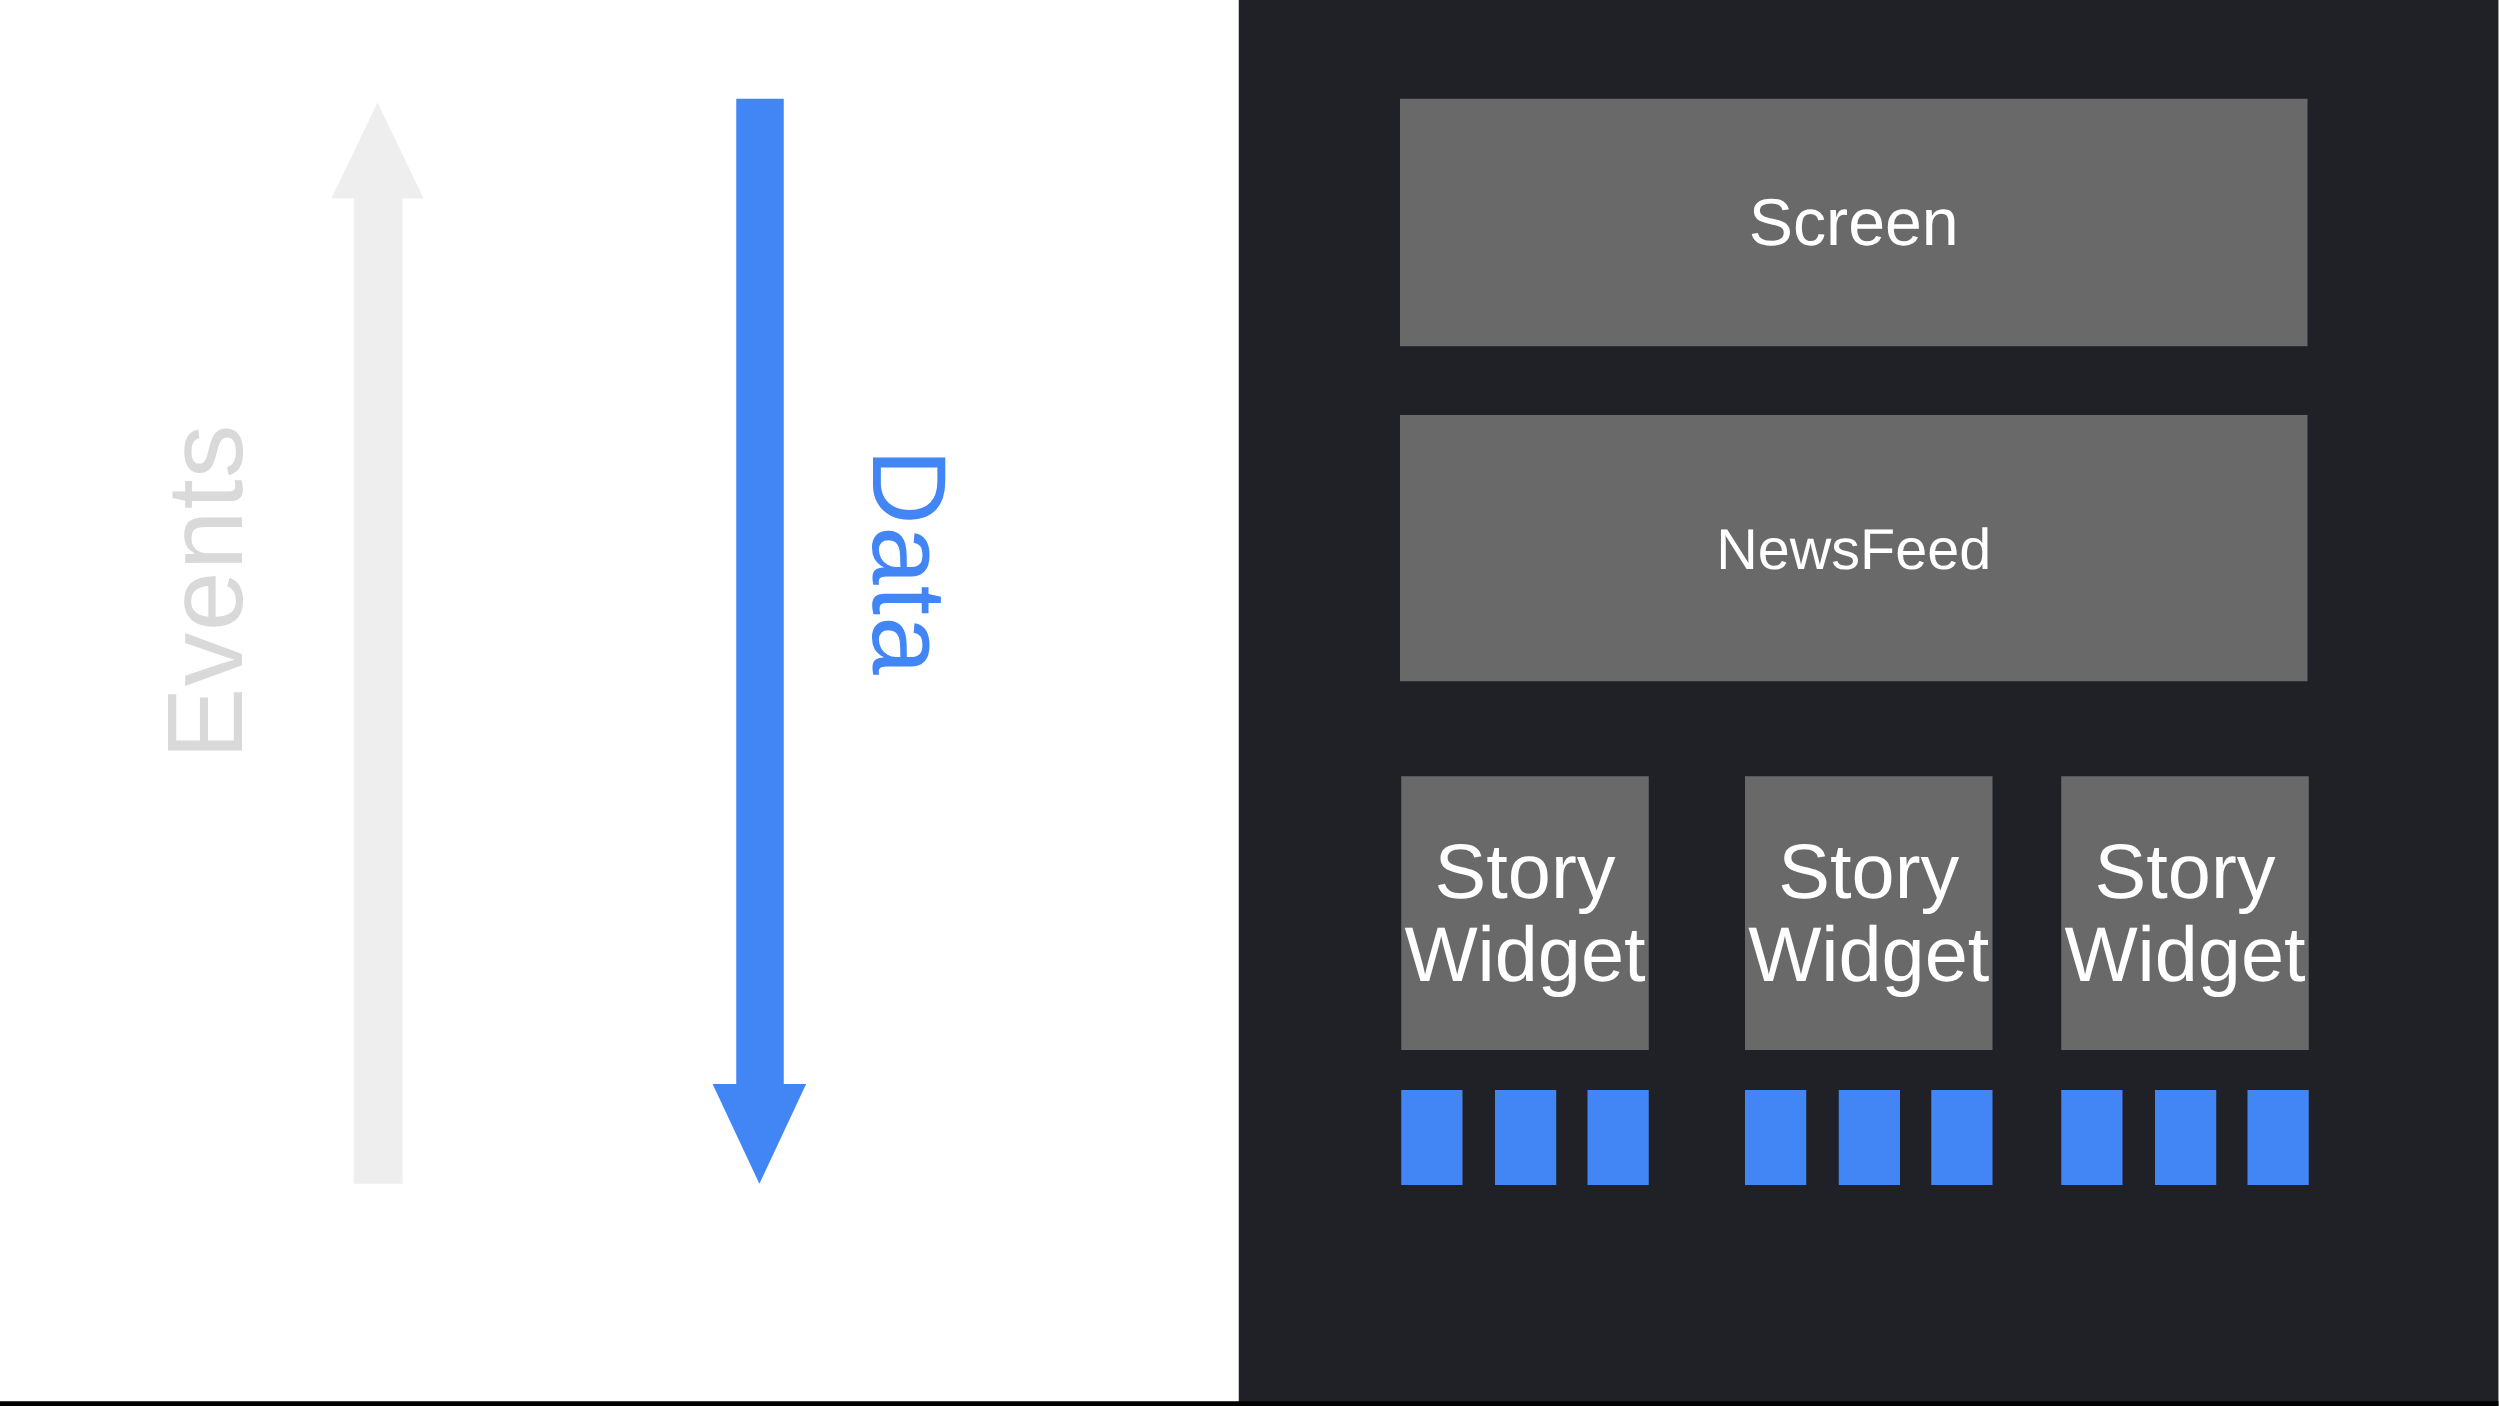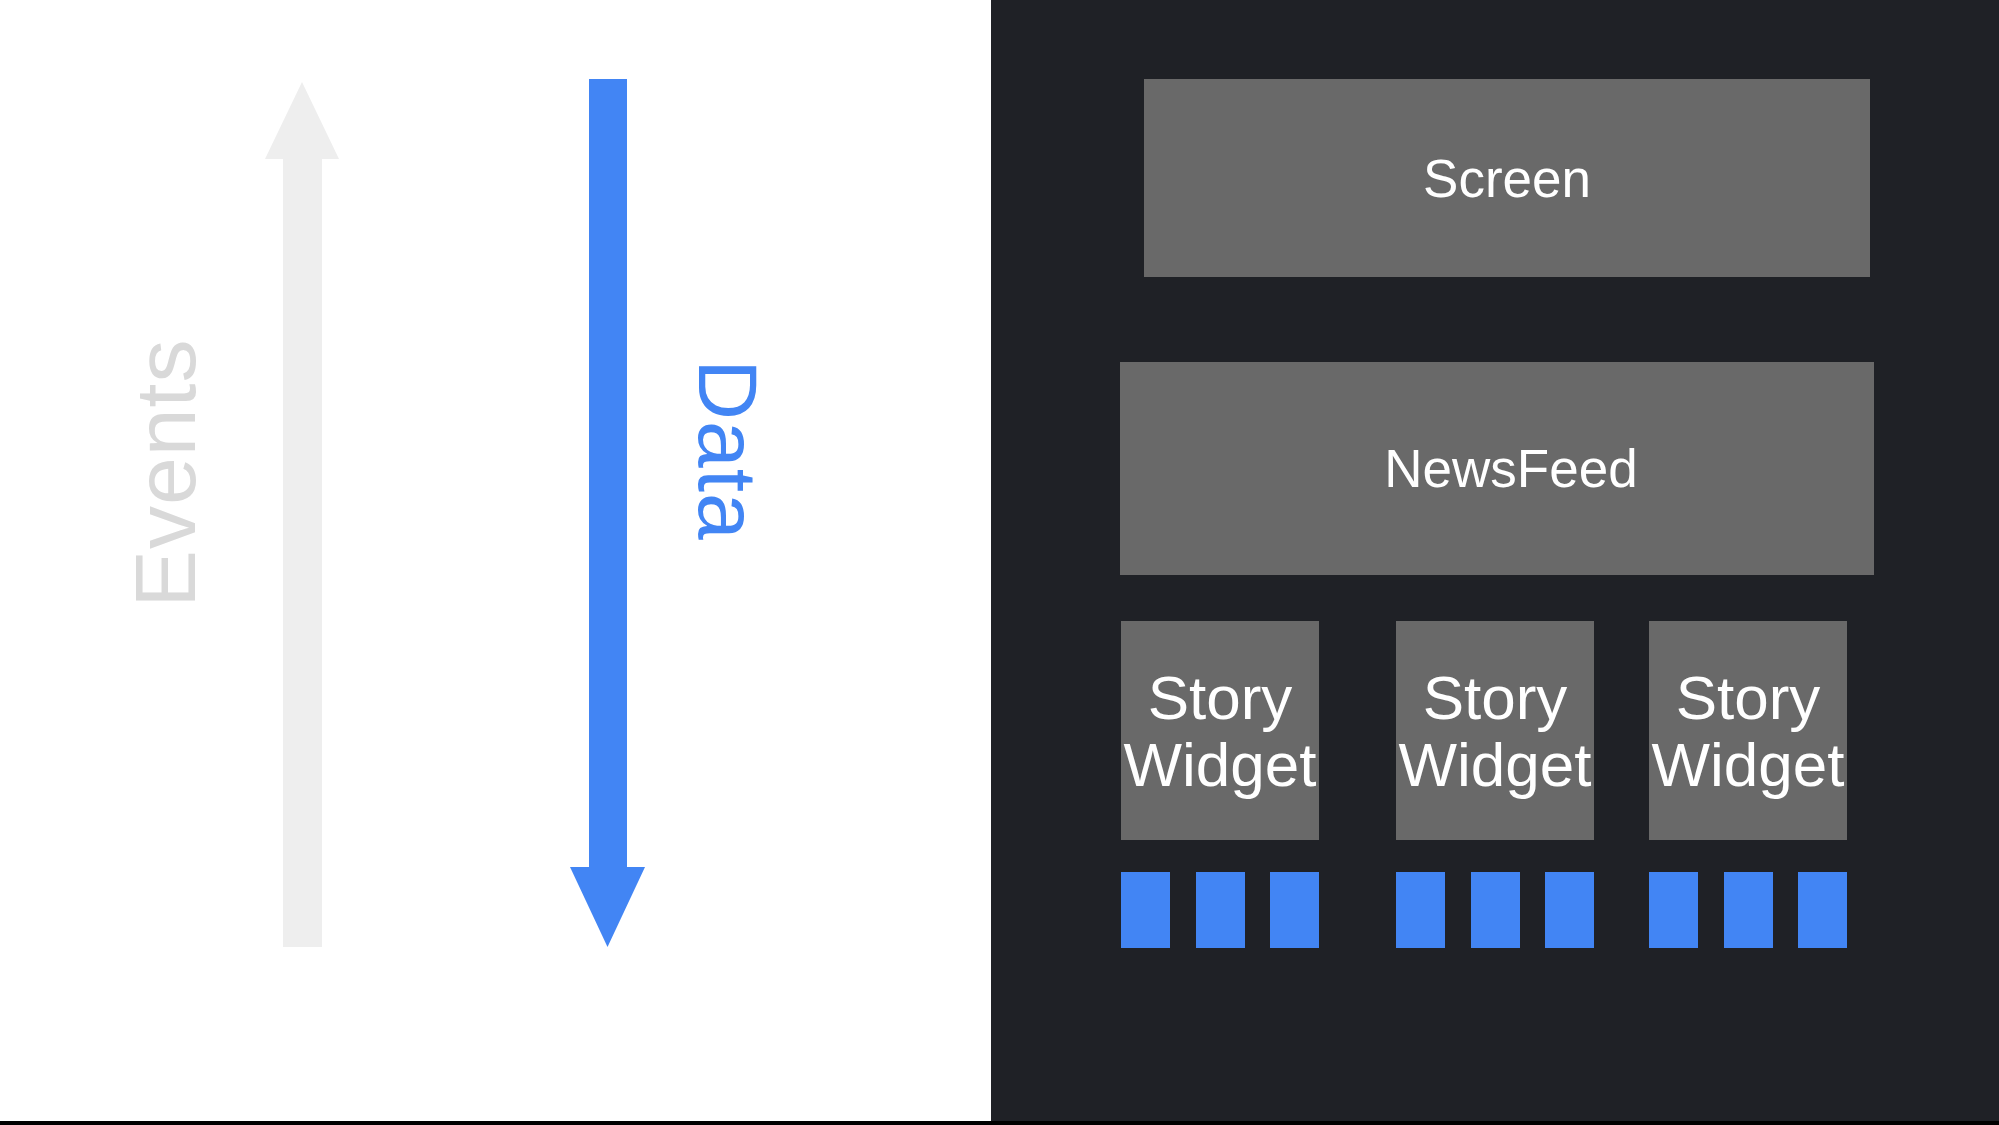--- a/index.html
+++ b/index.html
@@ -57,22 +57,22 @@
     clip-path:polygon(0 0,100% 0,50% 100%);
   }
   
   .box{
     position:absolute;
     background:var(--box-gray,#696969);
     color:var(--box-text-white,#ffffff);
     display:flex;flex-direction:column;align-items:center;justify-content:center;
     text-align:center;
   }
-  .screen-box{left:1144px;top:79px;width:726px;height:198px;font-size:53px;}
-  .newsfeed-box{left:1120px;top:362px;width:726px;height:213px;font-size:53px;padding-left:28px;}
+  .screen-box{left:1120px;top:79px;width:726px;height:198px;font-size:53px;}
+  .newsfeed-box{left:1120px;top:332px;width:726px;height:213px;font-size:46px;}
   .story-box{top:621px;width:198px;height:219px;font-size:62px;line-height:67px;}
   .story-1{left:1121px;}
   .story-2{left:1396px;}
   .story-3{left:1649px;}
   
   .squares-row{
     position:absolute;top:872px;width:198px;height:76px;
     display:flex;justify-content:space-between;align-items:stretch;
   }
   .squares-1{left:1121px;}

